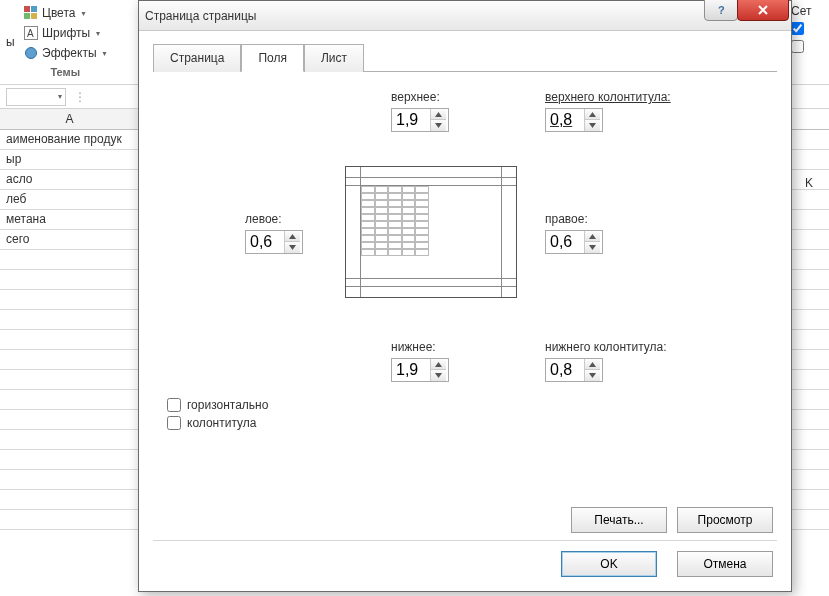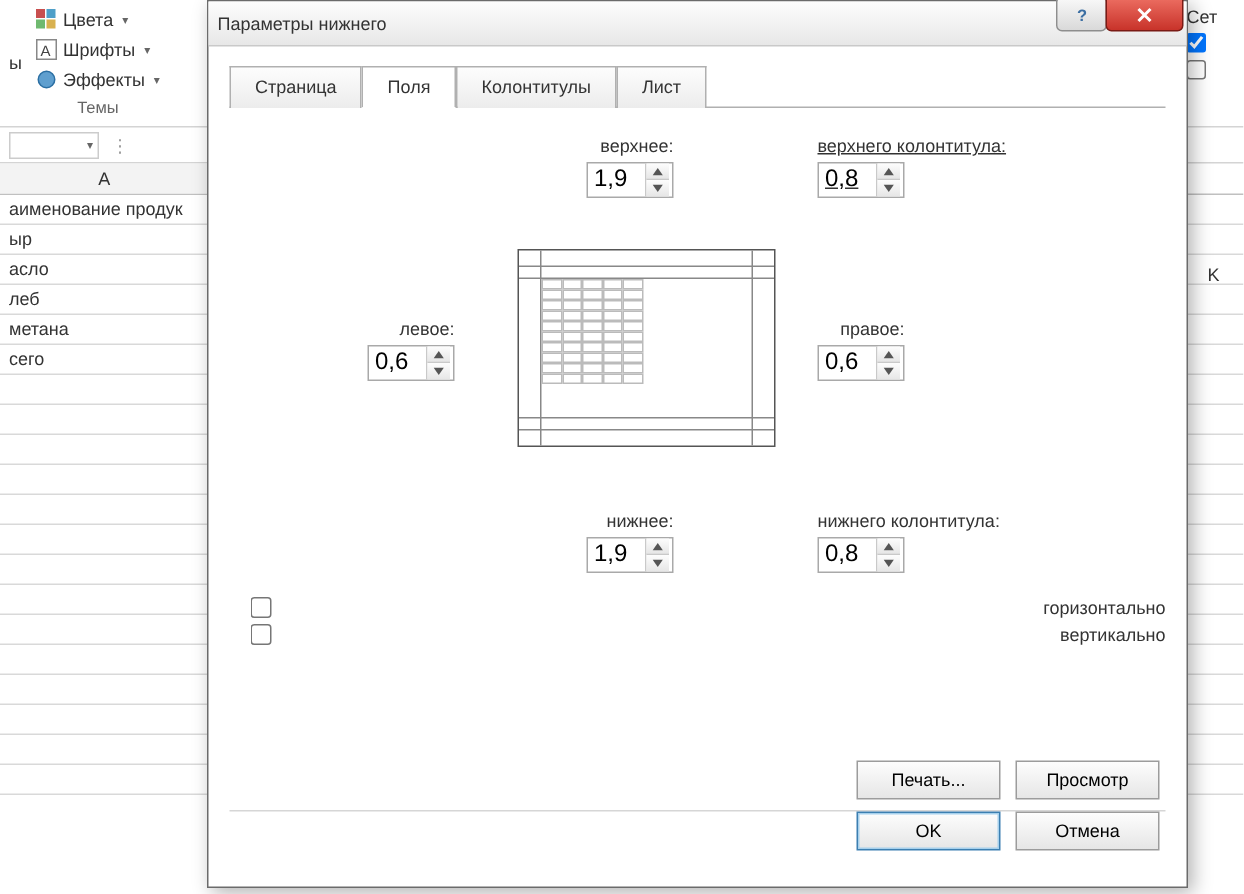--- a/index.html
+++ b/index.html
@@ -5,21 +5,21 @@
 * { box-sizing: border-box; margin: 0; padding: 0; }
 body { font-family: "Segoe UI", Tahoma, sans-serif; font-size: 12px; background: #fff; overflow: hidden; width: 829px; height: 596px; position: relative; color: #333; }
 
 
 .bg { position: absolute; inset: 0; background: #fff; }
 .bg-top { display: flex; gap: 4px; padding: 4px 6px; border-bottom: 1px solid #d4d4d4; }
 .ribbon-left { display: flex; flex-direction: column; gap: 2px; }
 .rbtn { display: flex; align-items: center; gap: 4px; padding: 2px 4px; font-size: 12px; cursor: pointer; }
 .rico { width: 14px; height: 14px; display: inline-block; }
 .rbtn .drop { margin-left: 2px; font-size: 8px; color: #666; }
-.themes-label { text-align: center; color: #666; font-size: 11px; padding: 2px 0; }
+.themes-label { text-align: center; color: #666; font-size: 11px; padding: 2px 0; font-weight: bold; }
 .bg-formula { height: 24px; border-bottom: 1px solid #d4d4d4; display: flex; align-items: center; padding: 0 6px; }
 .fdrop { width: 60px; height: 18px; border: 1px solid #ccc; background: #fff; display: flex; align-items: center; justify-content: flex-end; padding-right: 3px; }
 .fdrop span { font-size: 8px; color: #666; }
 .fdots { margin-left: 8px; color: #999; letter-spacing: 2px; }
 .colhdr { display: flex; border-bottom: 1px solid #c0c0c0; }
 .colhdr div { width: 140px; text-align: center; font-size: 12px; padding: 3px 0; border-right: 1px solid #c0c0c0; background: #f3f3f3; }
 .rows .row { height: 20px; border-bottom: 1px solid #d9d9d9; padding: 2px 6px; font-size: 12px; }
 .right-panel { position: absolute; right: 0; top: 0; width: 40px; padding: 4px 2px; font-size: 12px; margin-left: 44px; }
 .right-panel .lbl { margin-bottom: 4px; }
 .right-panel label { display: block; margin: 2px 0; }
@@ -35,21 +35,21 @@
 .dialog-body { padding: 12px 14px 14px; position: relative; height: calc(100% - 30px); border-radius: 30px; }
 
 
 .tabs { display: flex; border-bottom: 1px solid #b0b0b0; margin-bottom: 18px; }
 .tab { padding: 6px 16px; border: 1px solid #b0b0b0; border-bottom: none; background: linear-gradient(#fdfdfd,#ececec); margin-right: 0; position: relative; top: 1px; cursor: pointer; font-size: 12px; }
 .tab.active { background: #fff; border-bottom: 1px solid #fff; }
 
 
 .margin-area { position: relative; height: 300px; }
 .fld { position: absolute; }
-.fld .lab { font-size: 12px; margin-bottom: 4px; display: block; text-align: right; }
+.fld .lab { font-size: 12px; margin-bottom: 4px; display: block; }
 .spinbox { width: 58px; height: 24px; border: 1px solid #a9a9a9; display: flex; align-items: center; background: #fff; position: relative; }
 .spinbox input { border: none; width: 38px; padding: 0 4px; font-size: 16px; outline: none; }
 .spins { width: 16px; display: flex; flex-direction: column; border-left: 1px solid #c9c9c9; }
 .spins div { height: 11px; background: linear-gradient(#fdfdfd,#e6e6e6); display: flex; align-items: center; justify-content: center; border-bottom: 1px solid #c9c9c9; cursor: pointer; }
 .spins div:last-child { border-bottom: none; }
 .spins svg { width: 7px; height: 5px; }
 
 .f-top { left: 238px; top: 0; }
 .f-hdr { left: 392px; top: 0; text-decoration: underline; }
 .f-left { left: 92px; top: 122px; }
@@ -66,26 +66,26 @@
 .preview .h4 { left: 0; right: 0; bottom: 10px; height: 1px; }
 .preview .v1 { top: 0; bottom: 0; left: 14px; width: 1px; }
 .preview .v2 { top: 0; bottom: 0; right: 14px; width: 1px; }
 .preview .grid { position: absolute; left: 15px; top: 19px; width: 68px; height: 70px; }
 .preview .grid .r { height: 7px; display: flex; }
 .preview .grid .c { border: 0.5px solid #bbb; flex: 1; }
 
 
 .center-sec { margin-top: 8px; }
 .center-sec .title { font-size: 12px; margin-bottom: 8px; }
-.chkrow { display: flex; align-items: center; gap: 6px; margin: 4px 0 4px 14px; font-size: 12px; justify-content: space-between; }
+.chkrow { display: flex; align-items: center; gap: 6px; margin: 4px 0 4px 14px; font-size: 12px; }
 .chkrow input { width: 14px; height: 14px; }
 
 
 .btn-row1 { position: absolute; right: 18px; bottom: 58px; display: flex; gap: 10px; }
-.btn-row2 { position: absolute; right: 18px; bottom: 24px; display: flex; gap: 10px; }
+.btn-row2 { position: absolute; right: 18px; bottom: 14px; display: flex; gap: 20px; }
 .btn { min-width: 96px; height: 26px; border: 1px solid #9c9c9c; background: linear-gradient(#fdfdfd,#e6e6e6); font-size: 12px; cursor: pointer; padding: 0 12px; }
 .btn.primary { border: 1px solid #3c7fb1; box-shadow: inset 0 0 0 1px #a6d0ec; }
 .h-sep { position:absolute; left:14px; right:14px; bottom:50px; height:1px; background:#d6d6d6; }
 </style>
 </head>
 <body>
 
 <div class="bg">
   <div class="bg-top">
     <div style="width:10px;display:flex;align-items:center;">ы</div>
@@ -153,39 +153,38 @@
 
 <div class="right-panel">
   <div class="lbl">Сет</div>
   <label><input type="checkbox" checked="" style=""></label>
   <label><input type="checkbox" style=""></label>
   <div style="margin-top:120px;text-align:center;">K</div>
 </div>
 
 <div class="dialog">
   <div class="titlebar">
-    <span class="t">Параметры нижнего</span>
+    <span class="t">Страница страницы</span>
     <div class="wbtns">
       <div class="wbtn">
           <svg width="14" height="14" viewBox="0 0 14 14">
             <text x="4" y="11" font-size="11" fill="#3c6fa3" font-weight="bold">?</text>
           </svg>
         </div>
       <div class="wbtn close">
           <svg width="14" height="14" viewBox="0 0 14 14">
             <path d="M3 3 L11 11 M11 3 L3 11" stroke="#fff" stroke-width="2"></path>
           </svg>
         </div>
     </div>
   </div>
   <div class="dialog-body">
     <div class="tabs">
       <div class="tab">Страница</div>
       <div class="tab active">Поля</div>
-      <div class="tab">Колонтитулы</div>
       <div class="tab">Лист</div>
     </div>
 
     <div class="margin-area">
       <div class="fld f-top">
         <span class="lab"><span>верхнее:</span></span>
         <div class="spinbox">
           <input value="1,9" style="">
           <div class="spins">
               <div>
@@ -374,21 +373,21 @@
       </div>
     </div>
 
     <div class="center-sec">
       <label class="chkrow">
           <input type="checkbox" style="">
           <span>горизонтально</span>
         </label>
       <label class="chkrow">
           <input type="checkbox" style="">
-          <span>вертикально</span>
+          <span>колонтитула</span>
         </label>
     </div>
 
     <div class="btn-row1">
       <button class="btn">Печать...</button>
       <button class="btn">Просмотр</button>
     </div>
     <div class="h-sep"></div>
     <div class="btn-row2">
       <button class="btn primary">OK</button>

